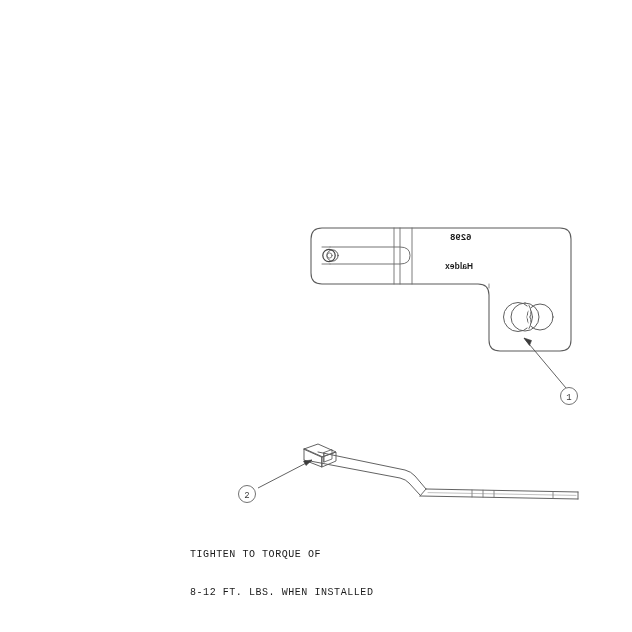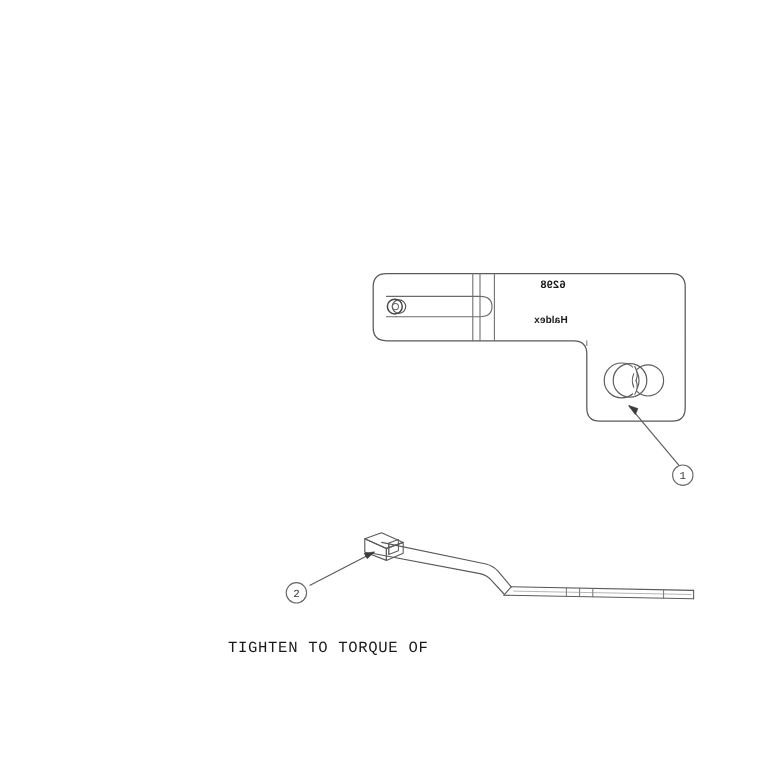--- a/index.html
+++ b/index.html
@@ -17,23 +17,23 @@
   #drawing-canvas {
     position: absolute;
     top: 0;
     left: 0;
     width: 632px;
     height: 632px;
   }
   .note-block {
     position: absolute;
     left: 190px;
-    top: 509px;
+    top: 524px;
     font-family: "Liberation Mono", monospace;
-    font-size: 13px;
+    font-size: 10px;
     letter-spacing: 0.55px;
     line-height: 12.5px;
     color: #1a1a1a;
     white-space: pre;
   }
   .note-line {
     display: block;
   }
   .part-stamp {
     position: absolute;
@@ -174,13 +174,14 @@
   </g>
 
 </svg>
 
 <div class="part-stamp" id="stamp-number">6298</div>
 
 <div class="part-stamp" id="stamp-brand">Haldex</div>
 
 <div class="note-block">
   <span class="note-line">TIGHTEN TO TORQUE OF</span>
+  <span class="note-line">8-12 FT. LBS. WHEN INSTALLED</span>
 </div>
 
 </body></html>

